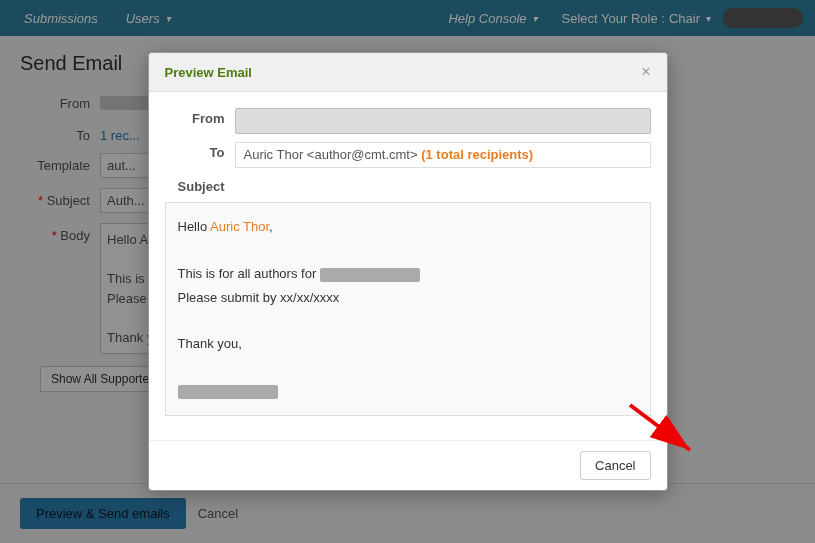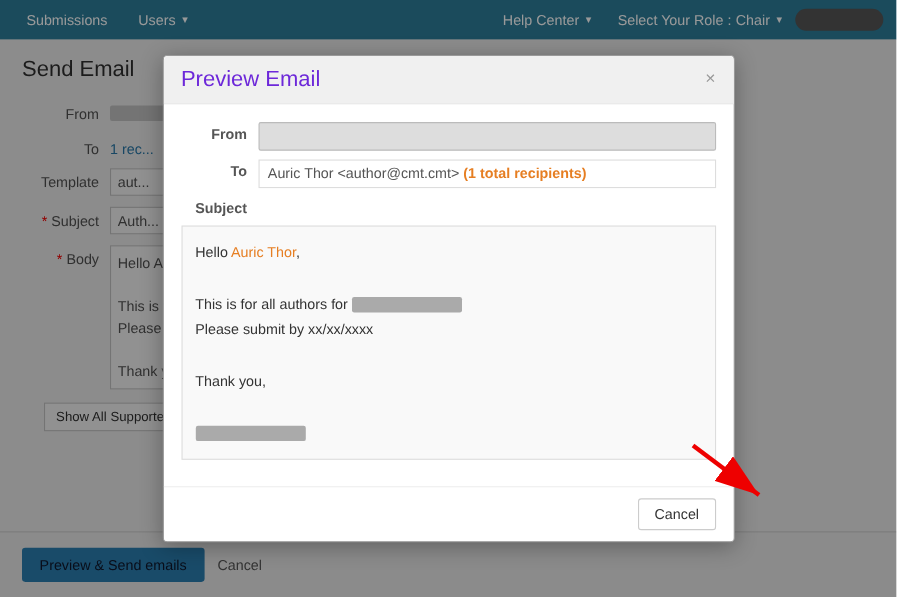--- a/index.html
+++ b/index.html
@@ -17,20 +17,21 @@
     }
     .nav-item {
       color: white;
       padding: 8px 12px;
       cursor: pointer;
       font-size: 13px;
       display: flex;
       align-items: center;
       gap: 4px;
       height: 36px;
+      font-style: italic;
     }
     .nav-spacer { flex: 1; }
     .nav-role {
       display: flex;
       align-items: center;
       gap: 4px;
       color: white;
       font-size: 13px;
       padding: 0 8px;
       justify-content: center;
@@ -149,23 +150,23 @@
     .modal-header {
       background: #f0f0f0;
       border-bottom: 1px solid #ddd;
       padding: 10px 16px;
       display: flex;
       justify-content: space-between;
       align-items: center;
       border-radius: 4px 4px 0 0;
     }
     .modal-title {
-      font-size: 20px;
-      font-weight: normal;
-      color: #6d28d9;
+      font-size: 13px;
+      font-weight: bold;
+      color: #4d7c0f;
     }
     .modal-close {
       color: #999;
       cursor: pointer;
       font-size: 16px;
       background: none;
       border: none;
     }
     .modal-body {
       padding: 16px;
@@ -258,21 +259,21 @@
 <nav class="navbar">
   <div class="nav-item">
     <span>Submissions</span>
   </div>
   <div class="nav-item">
     <span>Users</span>
     <span class="caret">▾</span>
   </div>
   <div class="nav-spacer"></div>
   <div class="nav-item">
-    <span>Help Center</span>
+    <span>Help Console</span>
     <span class="caret">▾</span>
   </div>
   <div class="nav-role">
     <span>Select Your Role :</span>
     <span>Chair</span>
     <span class="caret">▾</span>
   </div>
   <div class="nav-item" style="background:#555; width:80px; height:20px; border-radius:10px;"></div>
 </nav>
 

